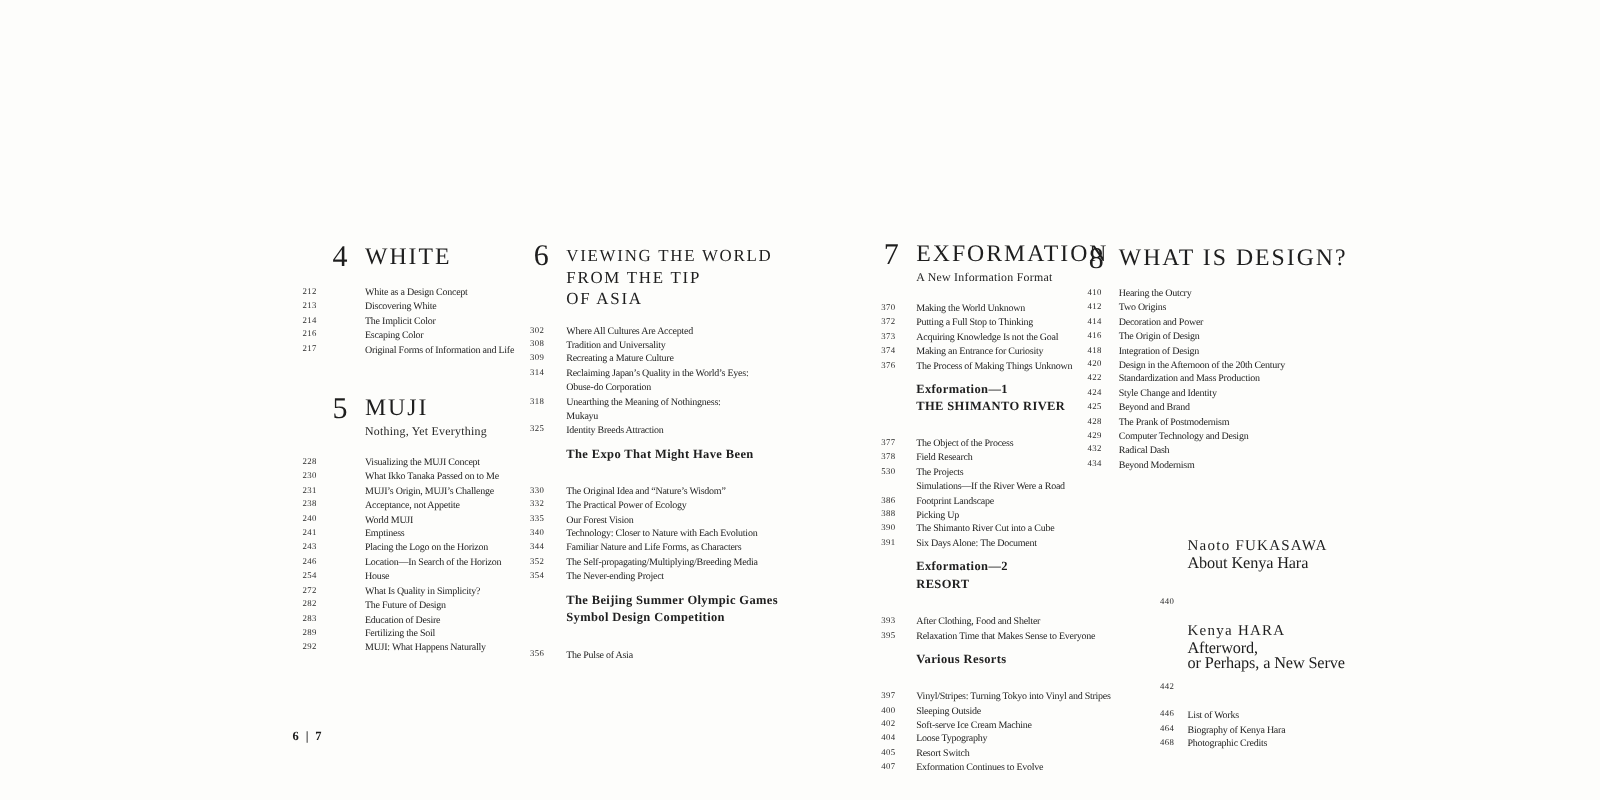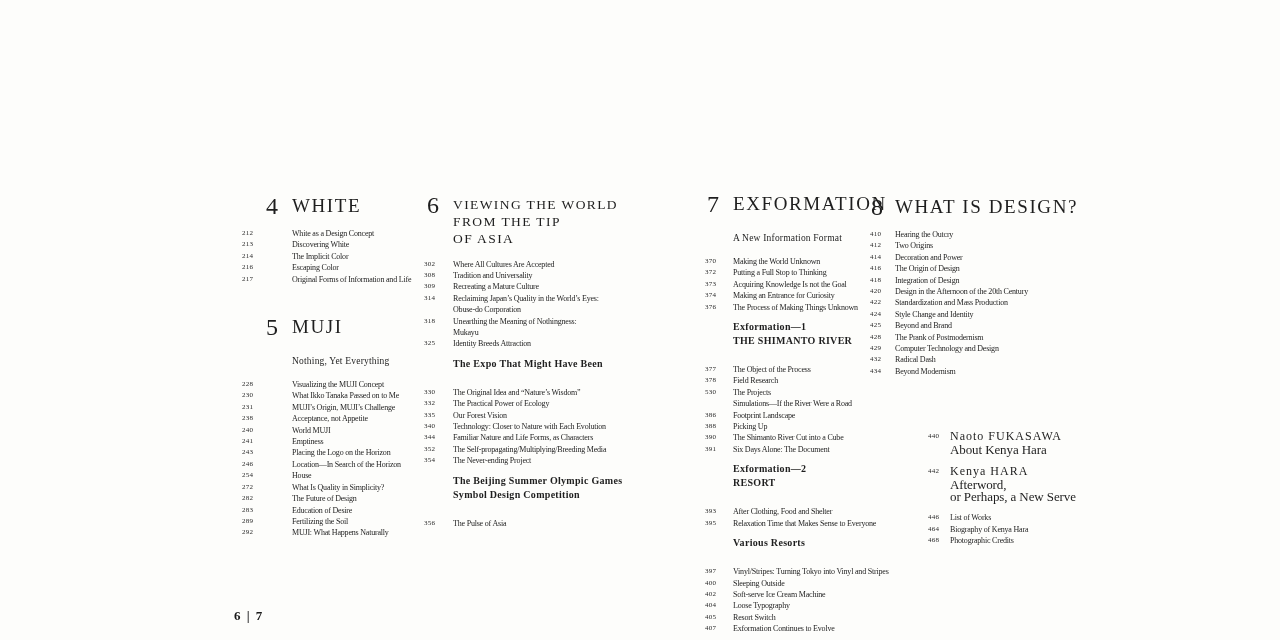--- a/index.html
+++ b/index.html
@@ -43,21 +43,21 @@
     line-height: 22px;
     letter-spacing: 1.6px;
     font-weight: 400;
     white-space: nowrap;
   }
   .chapter.multi .chtitle-line { font-size: 13.5px; line-height: 17.2px; letter-spacing: 1.4px; }
   .chapter.multi .chnum { line-height: 18px; }
   .chsub {
     font-size: 9.5px;
     line-height: 13px;
-    margin-top: 17px;
+    margin-top: 2px;
     letter-spacing: 0.2px;
     white-space: nowrap;
   }
 
   
   .entries { margin-top: 11px; }
   .entry { display: flex; align-items: flex-start; }
   .pnum {
     flex: none;
     width: var(--numw);
@@ -82,39 +82,39 @@
     line-height: 14px;
     font-weight: 600;
     letter-spacing: 0.3px;
     white-space: nowrap;
   }
 
   
   .contrib { display: flex; align-items: flex-start; margin-left: 58px; }
   .entries + .contrib { margin-top: 52px; }
   .contrib + .contrib { margin-top: 8px; }
-  .contrib .pnum { width: 22px; line-height: 15px; }
+  .contrib .pnum { width: 22px; line-height: 15px; margin-top: 45px; }
   .cname {
     font-size: 12px;
     line-height: 15px;
     letter-spacing: 1px;
     white-space: nowrap;
   }
   .csub { font-size: 13px; line-height: 12px; letter-spacing: -0.1px; white-space: nowrap; }
 
   .back-entries { margin-left: 58px; margin-top: 9px; }
   .back-entries .pnum { width: 22px; line-height: 11.6px; }
   .back-entries .eline { line-height: 11.6px; }
 
   
   .folio {
     position: absolute;
     left: 234px;
-    top: 608px;
-    font-size: 13px;
+    top: 584px;
+    font-size: 10px;
     letter-spacing: 1.5px;
     font-weight: 600;
     color: #1a1a1a;
   }
 </style>
 </head>
 <body>
 
 <div id="spread">
   <div class="folio">6 | 7</div>

